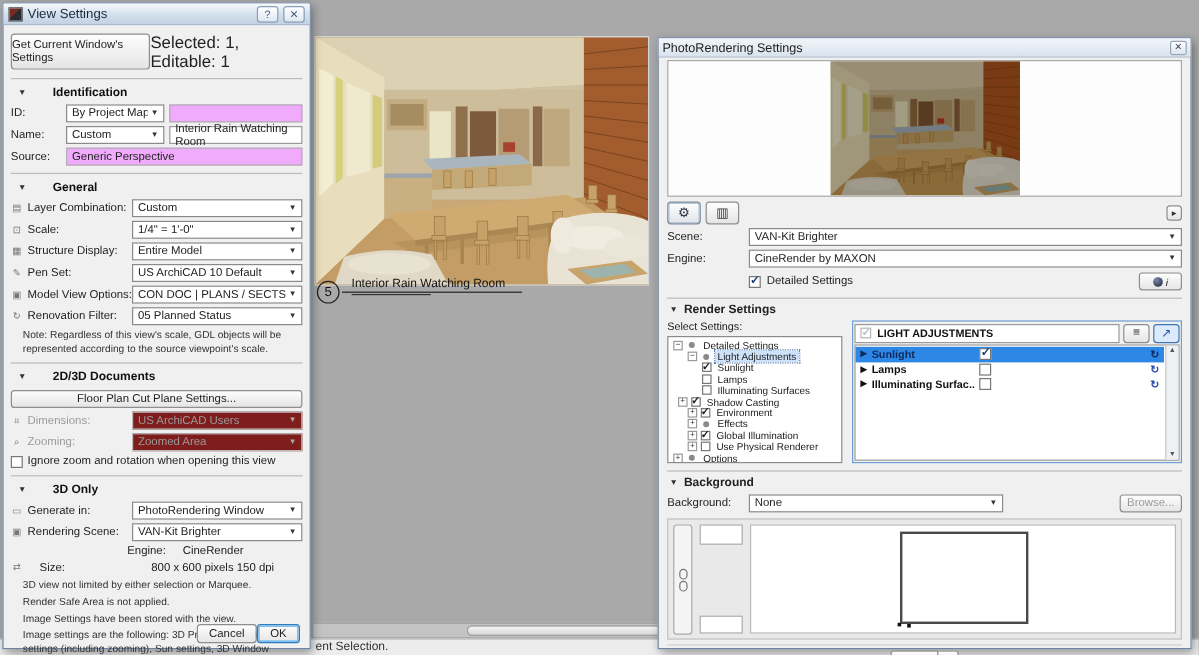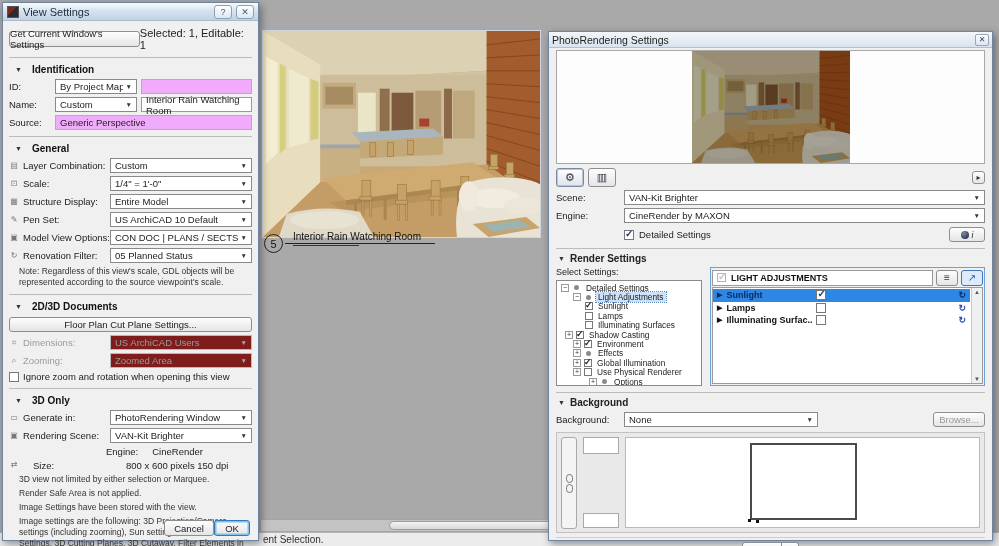--- a/index.html
+++ b/index.html
@@ -62,25 +62,25 @@
     width: 18px; height: 14px; flex: none; border: 1px solid #8aa0b8; border-radius: 3px;
     background: linear-gradient(#feffff, #dde7f1); color: #44607e;
     display: flex; align-items: center; justify-content: center; font-size: 9px; cursor: default;
   }
 
   
   #vs { left: 2px; top: 2px; width: 257px; height: 539px; z-index: 6; }
   .vs-body { position: relative; padding: 2px 6px; height: 521px; }
 
   .top-row { display: flex; align-items: center; margin-top: 4px; }
-  .get-btn { width: 132px; height: 16px; font-size: 8.5px; color: #555; }
-  .sel-info { margin-left: auto; font-size: 11px; color: #222; }
+  .get-btn { width: 132px; height: 30px; font-size: 8.5px; color: #555; }
+  .sel-info { margin-left: auto; font-size: 14px; color: #222; }
 
   .sec-hd {
-    display: flex; align-items: center; gap: 10px; font-weight: bold; font-size: 10px; color: #101010;
+    display: flex; align-items: center; gap: 22px; font-weight: bold; font-size: 10px; color: #101010;
     border-top: 1px solid #bcbcbc; padding: 4px 0 0 6px; margin-top: 6px; height: 19px;
   }
   .sec-arr { font-size: 7px; color: #333; }
 
   .form-row { display: flex; align-items: center; margin-top: 3px; gap: 4px; }
   .row-icon { width: 10px; font-size: 8px; color: #777; text-align: center; flex: none; }
   .lbl { font-size: 9.5px; color: #222; white-space: nowrap; }
   .lbl.dis, .dis { color: #9b9b9b; }
   .w46 { width: 42px; flex: none; }
   .w84 { width: 83px; flex: none; }
@@ -88,21 +88,21 @@
 
   .dd {
     flex: 1; height: 15px; background: #fff; border: 1px solid #898989;
     display: flex; align-items: center; padding: 6px 4px; font-size: 9.5px; min-width: 0;
   }
   .dd .val { flex: 1; white-space: nowrap; overflow: hidden; }
   .dd::after { content: "▼"; font-size: 6.5px; color: #333; margin-left: 3px; }
   .dd.disabled { background: #7f1d1d; border-color: #b9b9b9; color: #9b9b9b; }
   .dd.disabled::after { color: #aaa; }
   .dd.w82 { flex: none; width: 82px; }
-  .dd.w180 { flex: none; width: 194px; }
+  .dd.w180 { flex: none; width: 212px; }
 
   .field {
     flex: 1; height: 15px; background: #fff; border: 1px solid #999;
     padding: 0 4px; display: flex; align-items: center; font-size: 9.5px; min-width: 0;
   }
   .field.readonly { background: #f0abfc; border-color: #b0b0b0; }
 
   .btn {
     background: linear-gradient(#fdfdfd, #e5e5e5); border: 1px solid #8e8e8e; border-radius: 3px;
     font-size: 9.5px; color: #222; display: flex; align-items: center; justify-content: center; cursor: default;
@@ -622,21 +622,21 @@
             <div class="tree-row" style="padding-left: 16px;">
               <span class="expander">+</span>
               <span class="tree-cb checked"></span>
               <span class="tree-lbl">Global Illumination</span>
             </div>
             <div class="tree-row" style="padding-left: 16px;">
               <span class="expander">+</span>
               <span class="tree-cb"></span>
               <span class="tree-lbl">Use Physical Renderer</span>
             </div>
-            <div class="tree-row" style="padding-left: 32px;">
+            <div class="tree-row" style="padding-left: 4px;">
               <span class="expander">+</span>
               <span class="bullet"></span>
               <span class="tree-lbl">Options</span>
             </div>
           </div>
       </div>
       <div class="col-right">
         <div class="light-hd-row">
           <div class="light-bar">
             <span class="cb checked"></span>

